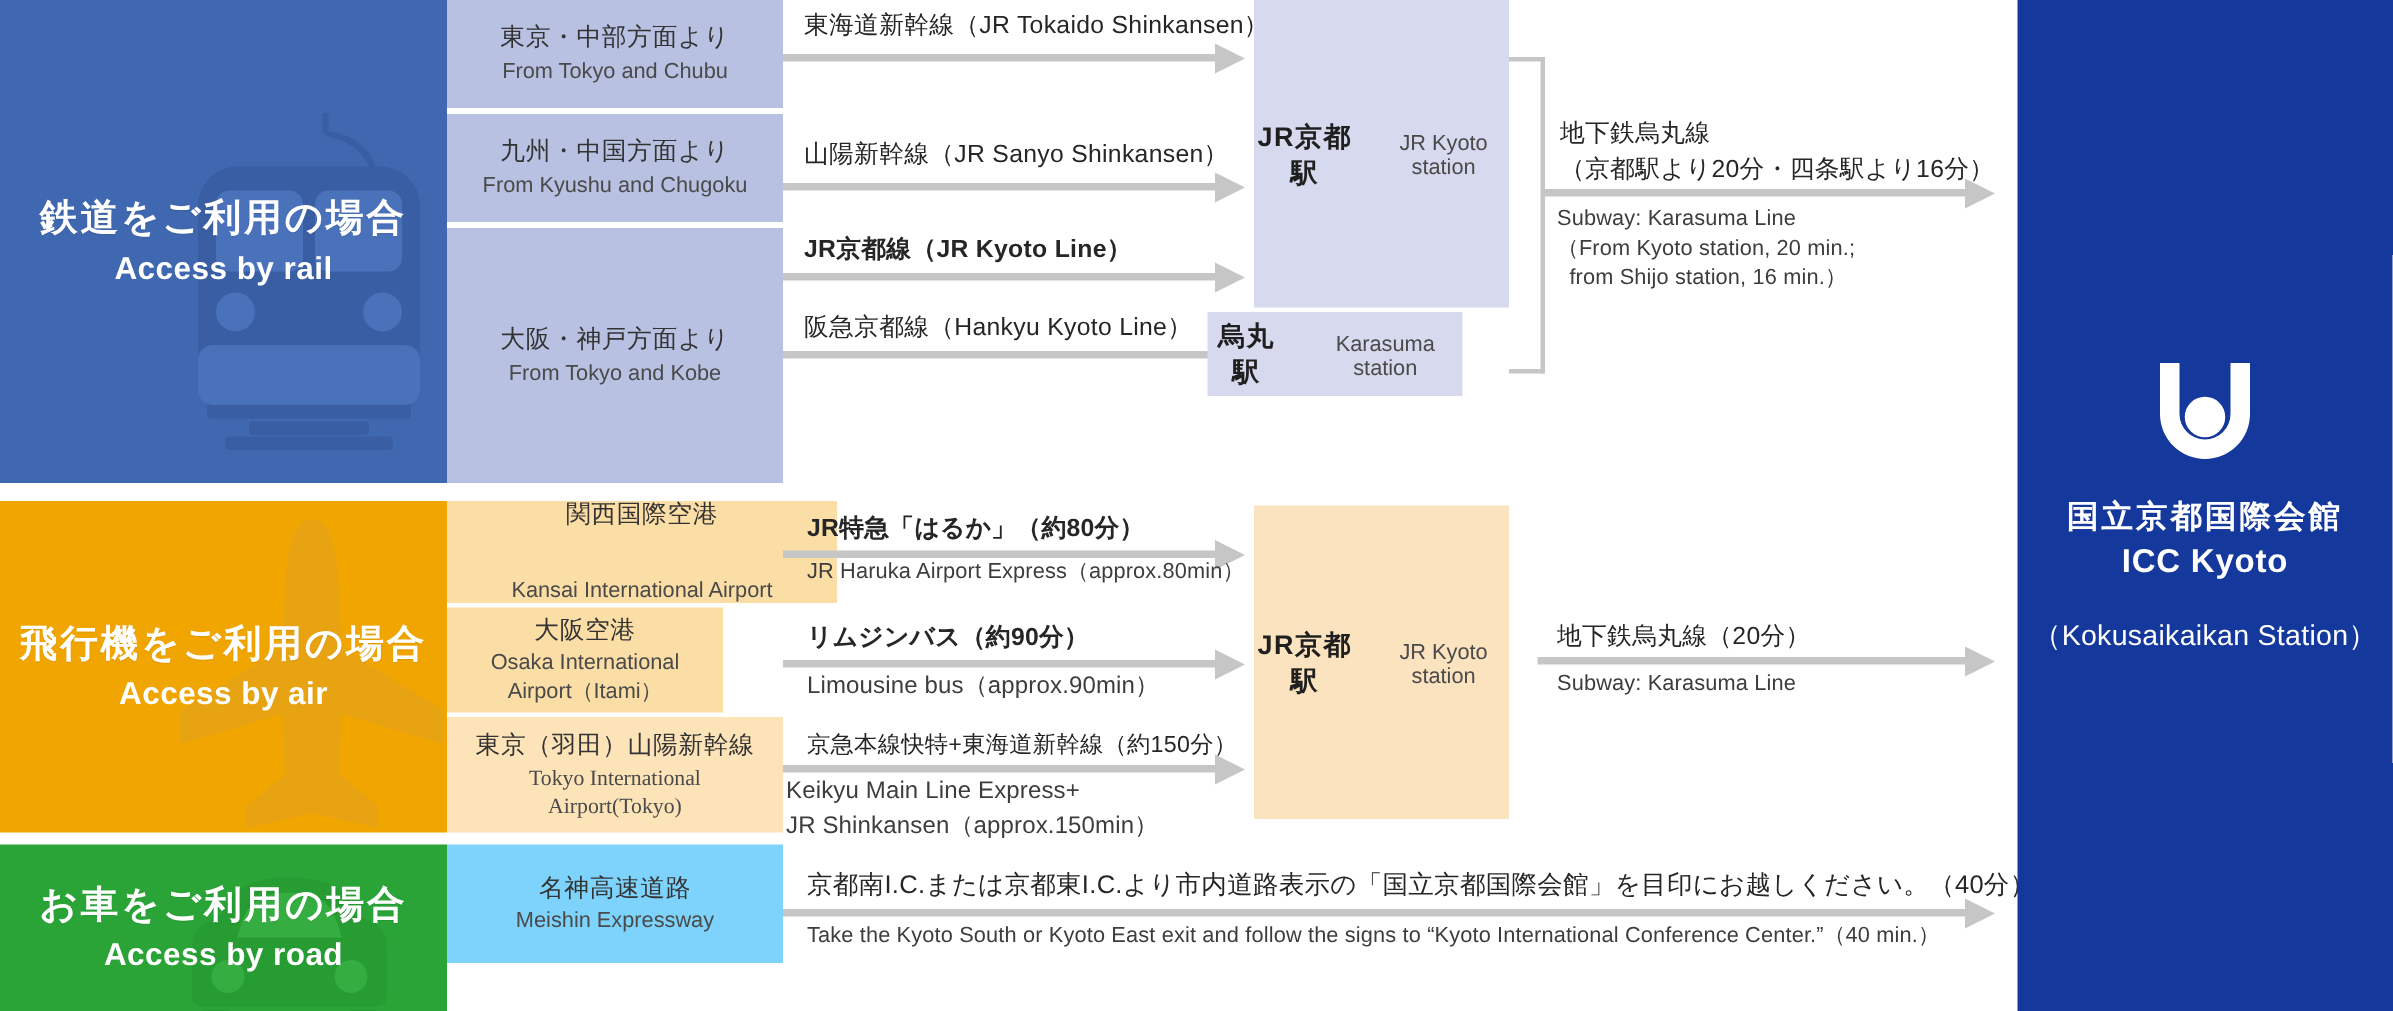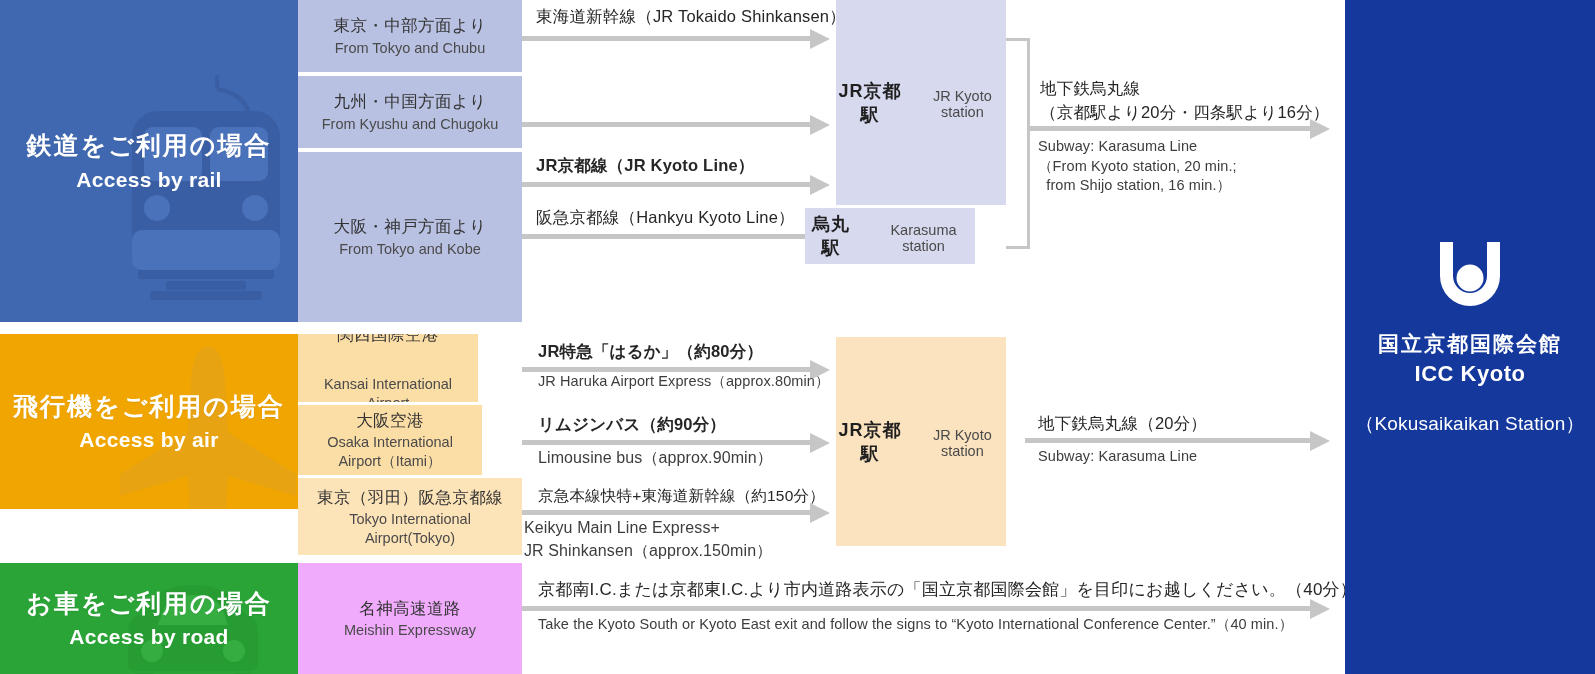--- a/index.html
+++ b/index.html
@@ -118,20 +118,23 @@
     <div class="origin-jp">大阪・神戸方面より</div>
     <div class="origin-en">From Tokyo and Kobe</div>
   </div>
 
   <div class="abs" style="left:536px;top:6px;">
     <div class="route-jp">東海道新幹線（JR Tokaido Shinkansen）</div>
   </div>
   <div class="abs arrow-shaft" style="left:522px;top:36px;width:288px;"></div>
   <div class="abs arrow-head" style="left:810px;top:28.5px;"></div>
 
+  <div class="abs" style="left:536px;top:92px;">
+    <div class="route-jp">山陽新幹線（JR Sanyo Shinkansen）</div>
+  </div>
   <div class="abs arrow-shaft" style="left:522px;top:122px;width:288px;"></div>
   <div class="abs arrow-head" style="left:810px;top:114.5px;"></div>
 
   <div class="abs" style="left:536px;top:155px;">
     <div class="route-jp bold">JR京都線（JR Kyoto Line）</div>
   </div>
   <div class="abs arrow-shaft" style="left:522px;top:182px;width:288px;"></div>
   <div class="abs arrow-head" style="left:810px;top:174.5px;"></div>
 
   <div class="abs" style="left:536px;top:207px;">
@@ -156,42 +159,42 @@
     <div class="route-jp" style="margin-top:2px;">（京都駅より20分・四条駅より16分）</div>
   </div>
   <div class="abs arrow-shaft" style="left:1028px;top:126px;width:282px;"></div>
   <div class="abs arrow-head" style="left:1310px;top:118.5px;"></div>
   <div class="abs" style="left:1038px;top:137px;">
     <div class="route-en">Subway: Karasuma Line</div>
     <div class="route-en">（From Kyoto station, 20 min.;</div>
     <div class="route-en" style="white-space:pre;">  from Shijo station, 16 min.）</div>
   </div>
 
-  <div class="abs mode-panel" style="left:0;top:334px;width:298px;height:175px;background:#f0a500;">
+  <div class="abs mode-panel" style="left:0;top:334px;width:298px;height:221px;background:#f0a500;">
     <svg class="watermark" width="200" height="215" viewBox="0 0 200 215" style="left:108px;top:4px;">
       <g fill="#e8a312">
         <path d="M100 8 q14 0 17 34 l3 52 68 42 v22 l-68 -20 -2 40 26 22 v14 l-44 -10 -44 10 v-14 l26 -22 -2 -40 -68 20 v-22 l68 -42 3 -52 q3 -34 17 -34z"></path>
       </g>
     </svg>
     <div class="mode-jp">飛行機をご利用の場合</div>
     <div class="mode-en">Access by air</div>
   </div>
 
-  <div class="abs origin-cell" style="left:298px;top:334px;width:180px;height:68px;background:#fbdda6;gap:28px;">
+  <div class="abs origin-cell" style="left:298px;top:334px;width:260px;height:68px;background:#fbdda6;gap:28px;">
     <div class="origin-jp">関西国際空港</div>
     <div class="origin-en">Kansai International Airport</div>
   </div>
   <div class="abs origin-cell" style="left:298px;top:405px;width:184px;height:70px;background:#fbdda6;">
     <div class="origin-jp">大阪空港</div>
     <div class="origin-en" style="white-space:pre-line;">Osaka International
 Airport（Itami）</div>
   </div>
   <div class="abs origin-cell" style="left:298px;top:478px;width:224px;height:77px;background:#fce3b8;">
-    <div class="origin-jp">東京（羽田）阪急京都線</div>
-    <div class="origin-en" style="white-space:pre-line;">Tokyo International
+    <div class="origin-jp">東京（羽田）山陽新幹線</div>
+    <div class="origin-en" style="white-space:pre-line;font-family:Liberation Serif, serif;">Tokyo International
 Airport(Tokyo)</div>
   </div>
 
   <div class="abs" style="left:538px;top:341px;">
     <div class="route-jp bold">JR特急「はるか」（約80分）</div>
   </div>
   <div class="abs arrow-shaft" style="left:522px;top:367px;width:288px;"></div>
   <div class="abs arrow-head" style="left:810px;top:359.5px;"></div>
   <div class="abs route-en" style="left:538px;top:372px;">JR Haruka Airport Express（approx.80min）</div>
 
@@ -232,21 +235,21 @@
       <g fill="#35ad41">
         <path d="M44 38 q6 -18 31 -18 t31 18 l4 12 h-70z"></path>
         <circle cx="34" cy="76" r="11"></circle>
         <circle cx="116" cy="76" r="11"></circle>
       </g>
     </svg>
     <div class="mode-jp">お車をご利用の場合</div>
     <div class="mode-en">Access by road</div>
   </div>
 
-  <div class="abs origin-cell" style="left:298px;top:563px;width:224px;height:111px;background:#f0abfc;">
+  <div class="abs origin-cell" style="left:298px;top:563px;width:224px;height:79px;background:#7dd3fc;">
     <div class="origin-jp">名神高速道路</div>
     <div class="origin-en">Meishin Expressway</div>
   </div>
 
   <div class="abs" style="left:538px;top:578px;">
     <div class="route-jp" style="font-size:17px;">京都南I.C.または京都東I.C.より市内道路表示の「国立京都国際会館」を目印にお越しください。（40分）</div>
   </div>
   <div class="abs arrow-shaft" style="left:522px;top:606px;width:788px;"></div>
   <div class="abs arrow-head" style="left:1310px;top:598.5px;"></div>
   <div class="abs route-en" style="left:538px;top:615px;font-size:14.5px;">Take the Kyoto South or Kyoto East exit and follow the signs to “Kyoto International Conference Center.”（40 min.）</div>

